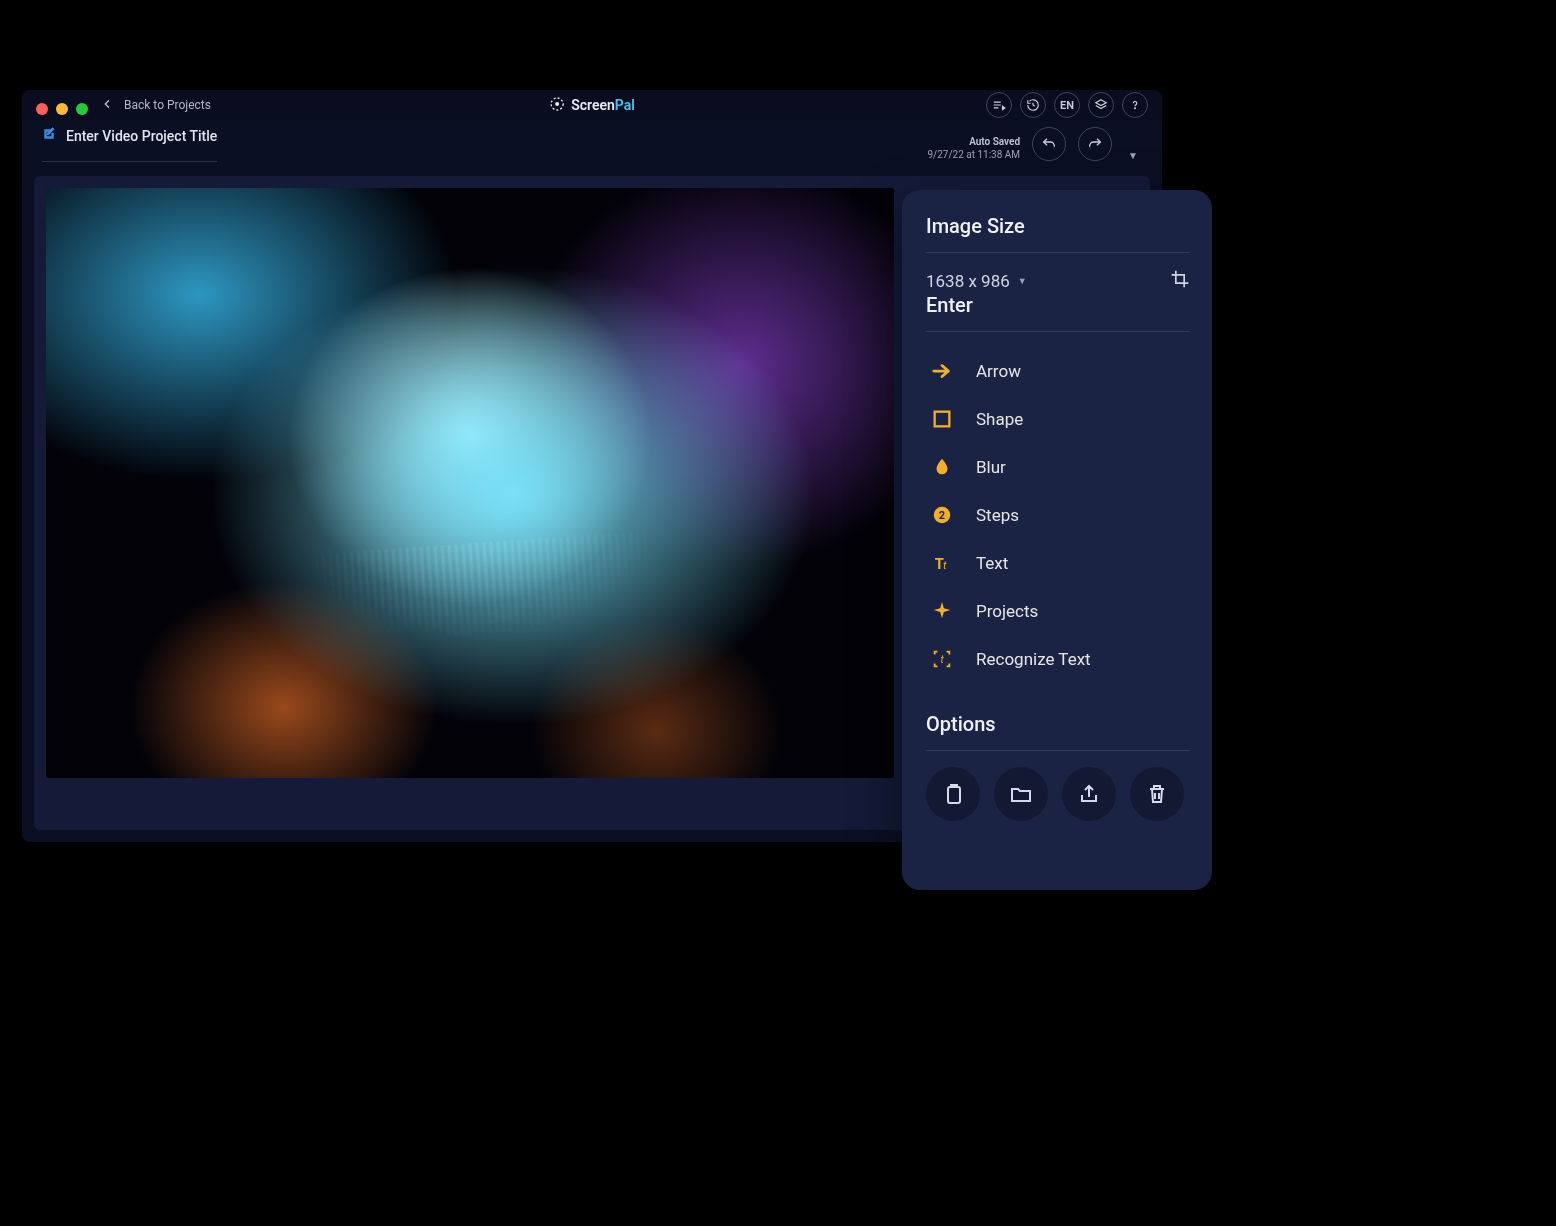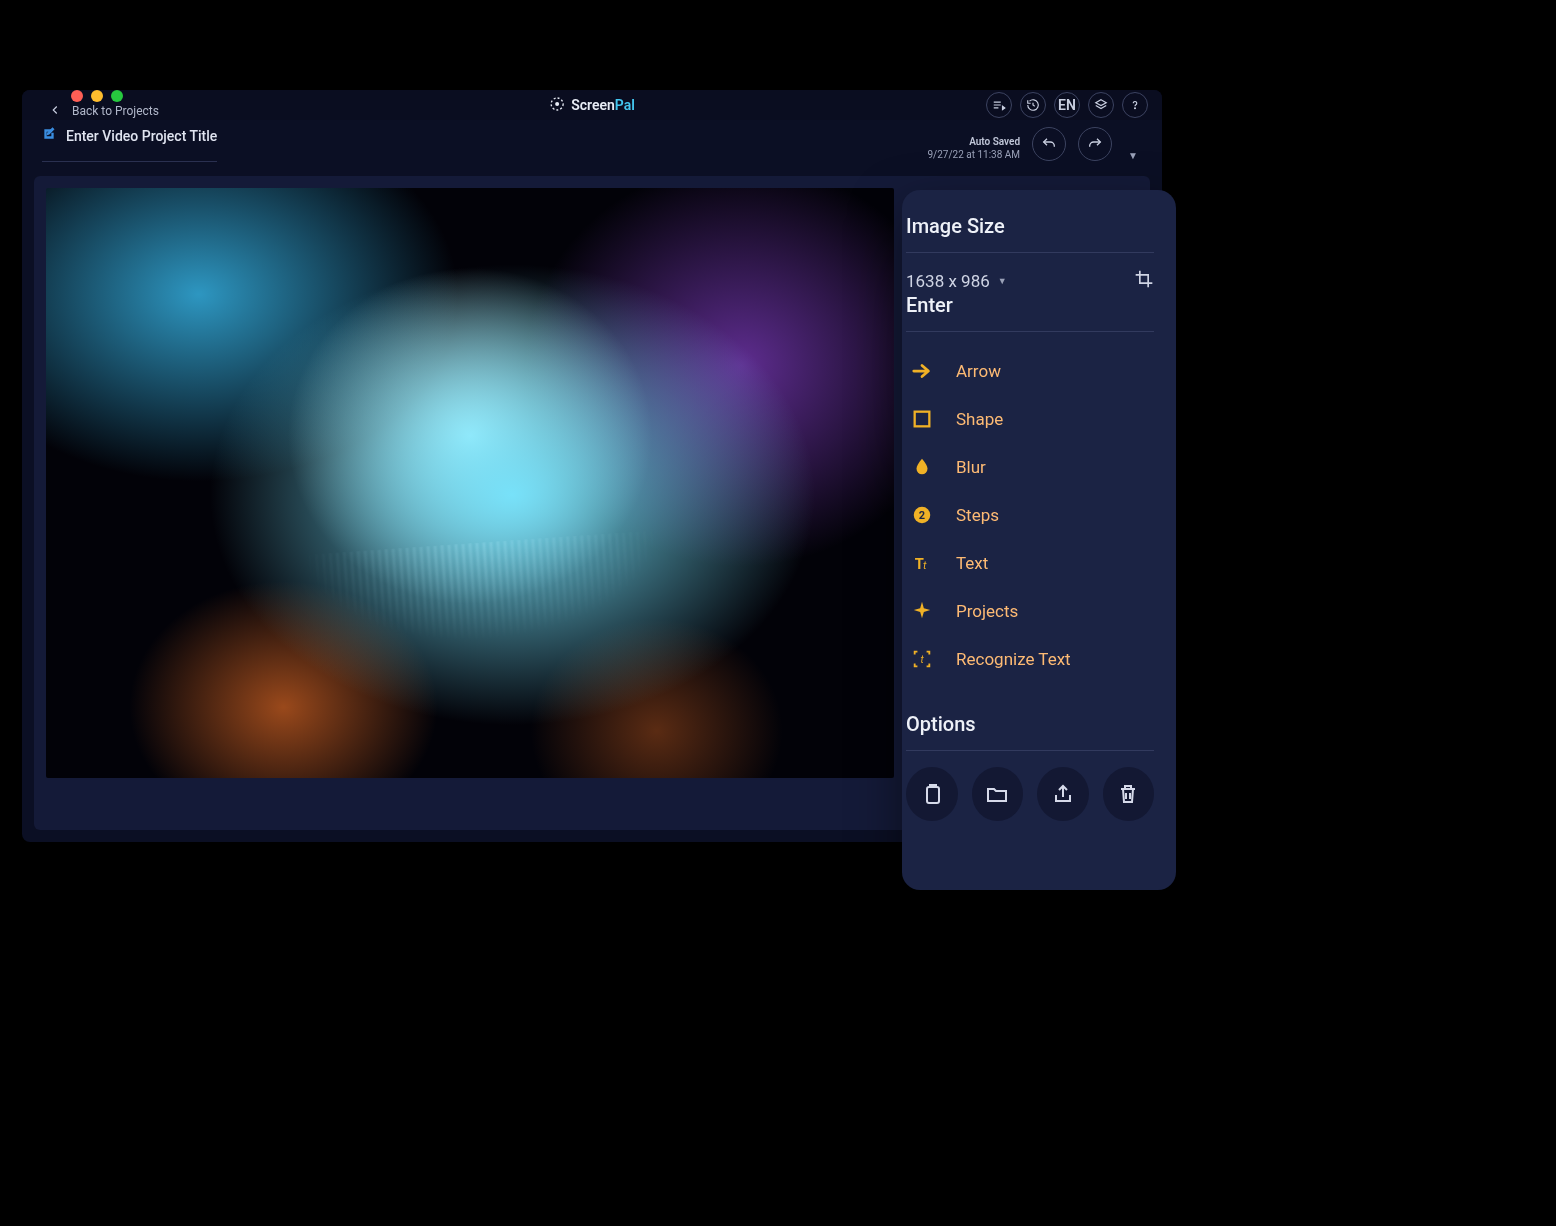--- a/index.html
+++ b/index.html
@@ -120,25 +120,25 @@
     filter: blur(1px);
     transform: rotate(-4deg);
     mask: radial-gradient(ellipse 60% 70% at 50% 0%, #000, transparent 80%);
   }
 
   
   .side-panel {
     position: absolute;
     left: 902px;
     top: 190px;
-    width: 274px;
+    width: 310px;
     height: 700px;
     background: #1b2344;
     border-radius: 18px;
-    padding: 24px 22px 22px 4px;
+    padding: 24px 22px 22px 24px;
     color: #dfe3ef;
     box-shadow: 0 20px 50px rgba(0,0,0,0.5);
   }
   .panel-section-title {
     font-size: 20px;
     font-weight: 500;
     color: #eef1f8;
     margin-bottom: 14px;
   }
   .panel-divider {
@@ -166,40 +166,40 @@
     padding: 11px 4px;
     cursor: pointer;
     border-radius: 6px;
   }
   .tool-icon {
     width: 24px; height: 24px;
     display: flex; align-items: center; justify-content: center;
     color: #f0b126;
   }
   .tool-icon svg { width: 22px; height: 22px; }
-  .tool-label { font-size: 17px; color: #fdba74; }
+  .tool-label { font-size: 17px; color: #e5e5e5; }
 
   .options-section { margin-top: 30px; }
   .option-buttons { display: flex; gap: 14px; margin-top: 8px; }
   .opt-btn {
     width: 54px; height: 54px;
     background: #131833;
     border-radius: 50%;
     display: flex; align-items: center; justify-content: center;
     cursor: pointer;
   }
   .opt-btn svg { width: 24px; height: 24px; color: #d6daea; }
 </style>
 </head>
 <body>
 
 <div class="app-window">
 
   <div class="titlebar">
-    <div style="display:flex;align-items:center;flex-direction:column;">
+    <div style="display:flex;align-items:flex-end;">
       <div class="traffic-lights">
         <div class="tl tl-close"></div>
         <div class="tl tl-min"></div>
         <div class="tl tl-max"></div>
       </div>
       <div class="back-group">
         <span class="back-arrow">
           <svg viewBox="0 0 24 24" fill="none" stroke="#c9cfe0" stroke-width="2">
               <path d="M15 6l-6 6 6 6"></path>
             </svg>
@@ -226,21 +226,21 @@
           </svg>
       </div>
       <div class="icon-btn">
         <svg viewBox="0 0 24 24" fill="none" stroke="currentColor" stroke-width="2">
             <path d="M3 12a9 9 0 1 0 3-6.7"></path>
             <path d="M3 4v5h5"></path>
             <path d="M12 8v4l3 2"></path>
           </svg>
       </div>
       <div class="icon-btn">
-        <span style="font-size:14px;font-weight:600;">EN</span>
+        <span style="font-size:11px;font-weight:600;">EN</span>
       </div>
       <div class="icon-btn">
         <svg viewBox="0 0 24 24" fill="none" stroke="currentColor" stroke-width="2">
             <path d="M12 3l9 5-9 5-9-5 9-5z"></path>
             <path d="M3 13l9 5 9-5"></path>
           </svg>
       </div>
       <div class="icon-btn">
         <svg viewBox="0 0 24 24" fill="none" stroke="currentColor" stroke-width="2">
             <path d="M9 9a3 3 0 1 1 4.5 2.6c-1 .6-1.5 1.2-1.5 2.4"></path>

